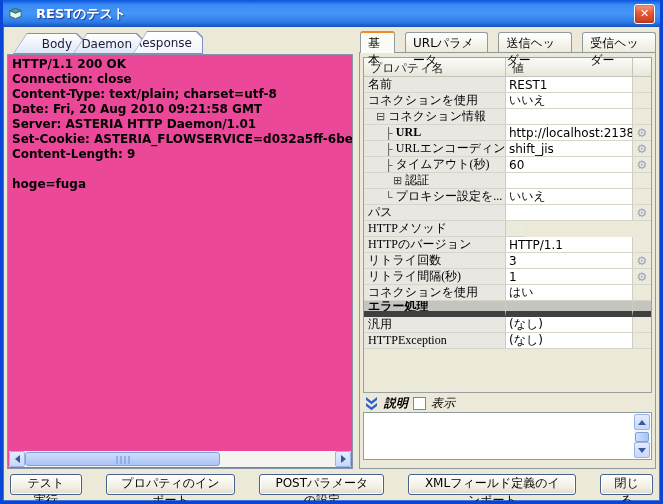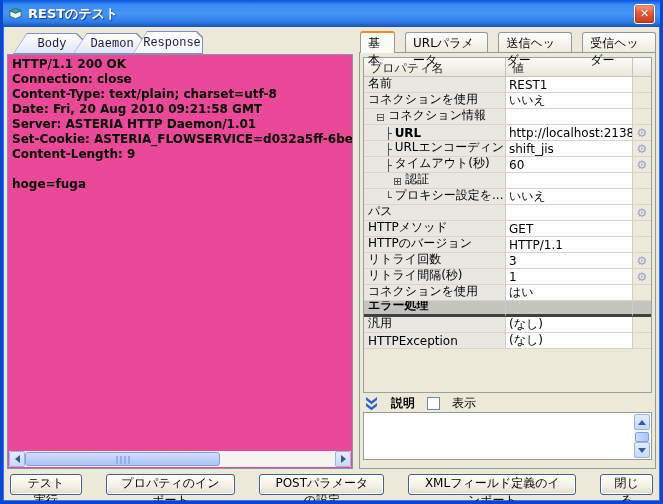--- a/index.html
+++ b/index.html
@@ -11,21 +11,21 @@
     border:3px solid #0a46d5; border-top:none;
     box-shadow: inset 0 0 0 1px #3f74e0;
     background:#ece9d8;
     display:flex; flex-direction:column;
     position:relative; overflow:hidden;
   }
   
   .titlebar {
     height:27px; flex:0 0 27px;
     background:linear-gradient(180deg,#0855dd 0%,#3b8bf5 18%,#4596f8 50%,#2e7ae8 82%,#1551b8 100%);
-    display:flex; align-items:center; padding:0 5px; gap:5px;
+    display:flex; align-items:center; padding:0 5px; gap:13px;
   }
   .title-text { color:#fff; font-weight:bold; font-size:13px; text-shadow:1px 1px 1px #1b3d8f; flex:1; }
   .close-btn {
     width:21px; height:20px; border-radius:3px;
     border:1px solid #fff;
     background:linear-gradient(180deg,#f0a086 0%,#e35937 45%,#c83c1c 100%);
     color:#fff; font-weight:bold; font-size:11px; line-height:18px; text-align:center;
     box-shadow: inset 0 0 2px #8c1c00;
     cursor:pointer;
   }
@@ -38,23 +38,22 @@
   .ltabs { height:24px; display:flex; align-items:flex-end; padding-left:6px; position:relative; z-index:3; }
   .ltab {
     position:relative; height:21px; min-width:70px; margin-right:-10px;
     clip-path:polygon(14px 0, calc(100% - 6px) 0, 100% 6px, 100% 100%, 0 100%);
     background:#7b90c4;
   }
   .ltab .fill {
     position:absolute; inset:1px;
     clip-path:polygon(13px 0, calc(100% - 6px) 0, 100% 6px, 100% 100%, 0 100%);
     background:linear-gradient(180deg,#ffffff,#dfe7f7);
-    display:flex; align-items:center; justify-content:center; padding:0 10px 0 18px;
+    display:flex; align-items:center; justify-content:flex-end; padding:0 10px 0 18px;
     color:#1a1a3a;
-    font-family:Liberation Mono, monospace;
   }
   .ltab.sel { height:23px; z-index:5; }
   .ltab.sel .fill { background:linear-gradient(180deg,#ffffff,#f3f6fe); font-weight:normal; }
   .response-box {
     flex:1; border:1px solid #8496a8; background:#ec4899; position:relative; overflow:hidden;font-weight:bold;
   }
   .response-text { white-space:pre; padding:2px 4px; line-height:15px; font-size:12px; overflow:hidden; height:calc(100% - 17px); }
   
   .hscroll { position:absolute; left:1px; right:1px; bottom:1px; height:16px; background:#f5f5f0; display:flex; align-items:center; }
   .sb-btn {
@@ -92,35 +91,35 @@
   .rpanel { flex:1; border:1px solid #919b9c; background:#ece9d8; padding:4px 3px 3px 3px; display:flex; flex-direction:column; min-height:0; }
   
   .ptable { flex:0 0 336px; height:336px; border:1px solid #9aa0a0; background:#ece9d8; display:flex; flex-direction:column; overflow:hidden; }
   .phead { height:19px; flex:0 0 19px; display:flex; background:linear-gradient(180deg,#fbfbf8,#e9e7da); border-bottom:1px solid #c5c4b8; }
   .phead .hc { padding:2px 4px 0 6px; color:#222; }
   .phead .hc1 { width:142px; border-right:1px solid #c5c4b8; }
   .phead .hc2 { flex:1; border-right:1px solid #c5c4b8; }
   .phead .hc3 { width:18px; }
   .tr { height:16px; flex:0 0 16px; display:flex; font-size:12px; }
   .tn { width:142px; background:#e8e7e2; border-right:1px solid #cfcdc1; border-bottom:1px solid #d8d6cb;
-        padding:0 2px 0 4px; display:flex; align-items:flex-end; gap:3px; white-space:nowrap; overflow:hidden; }
+        padding:0 2px 0 4px; display:flex; align-items:center; gap:3px; white-space:nowrap; overflow:hidden;font-family:Liberation Serif, serif; }
   .tv { flex:1; background:#fff; border-right:1px solid #cfcdc1; border-bottom:1px solid #d8d6cb;
         padding:4px 3px; display:flex; align-items:center; white-space:nowrap; overflow:hidden; }
   .tg { width:18px; background:#eceadb; border-bottom:1px solid #d8d6cb; display:flex; align-items:center; justify-content:center; }
   .tree { color:#444; font-size:11px; }
   .i1 .tn { padding-left:12px; }
   .i2 .tn { padding-left:21px; }
   .i3 .tn { padding-left:29px; }
   .b { font-weight:bold; }
-  .sec .tn, .sec .tv, .sec .tg { background:#c5c5bf; border-bottom:3px solid #404040; }
+  .sec .tn, .sec .tv, .sec .tg { background:#c5c5bf; border-bottom:6px solid #404040; }
   .sec .tn { font-weight:bold; }
   .gear { color:#99a4c8; font-size:12px; line-height:12px; cursor:pointer; }
   .tfill { flex:1; background:#ece9d8; }
   
-  .desc-bar { height:19px; flex:0 0 19px; display:flex; align-items:center; gap:12px; padding:2px 2px 0 1px; }
+  .desc-bar { height:19px; flex:0 0 19px; display:flex; align-items:center; gap:5px; padding:2px 2px 0 1px;font-style:italic; }
   .desc-label { font-weight:bold; font-size:12px; }
   .checkbox { width:13px; height:13px; background:#fff; border:1px solid #6a8cad; }
   .desc-box { flex:0 0 48px; height:48px; border:1px solid #919b9c; background:#fff; position:relative; }
   .vscroll { position:absolute; top:1px; right:1px; bottom:1px; width:16px; background:#f5f5f0; display:flex; flex-direction:column; align-items:center; }
   .v-thumb { width:14px; height:11px; margin-top:2px; border:1px solid #7da2e0; border-radius:2px; background:linear-gradient(90deg,#cfdefc,#aac4f6); }
   .vfill { flex:1; }
   
   .footer { height:30px; flex:0 0 30px; display:flex; align-items:center; gap:24px; padding:0 3px; }
   .btn {
     height:21px; padding:0 11px; border:1px solid #47618e; border-radius:3px;
@@ -282,21 +281,20 @@
                 </div>
               <div class="tv"></div>
               <div class="tg">
                   <span class="gear">⚙</span>
                 </div>
             </div>
             <div class="tr">
               <div class="tn">
                   <span>HTTPメソッド</span>
                 </div>
-              <div class="tv">GET</div>
               <div class="tg"></div>
             </div>
             <div class="tr">
               <div class="tn">
                   <span>HTTPのバージョン</span>
                 </div>
               <div class="tv">HTTP/1.1</div>
               <div class="tg"></div>
             </div>
             <div class="tr">

